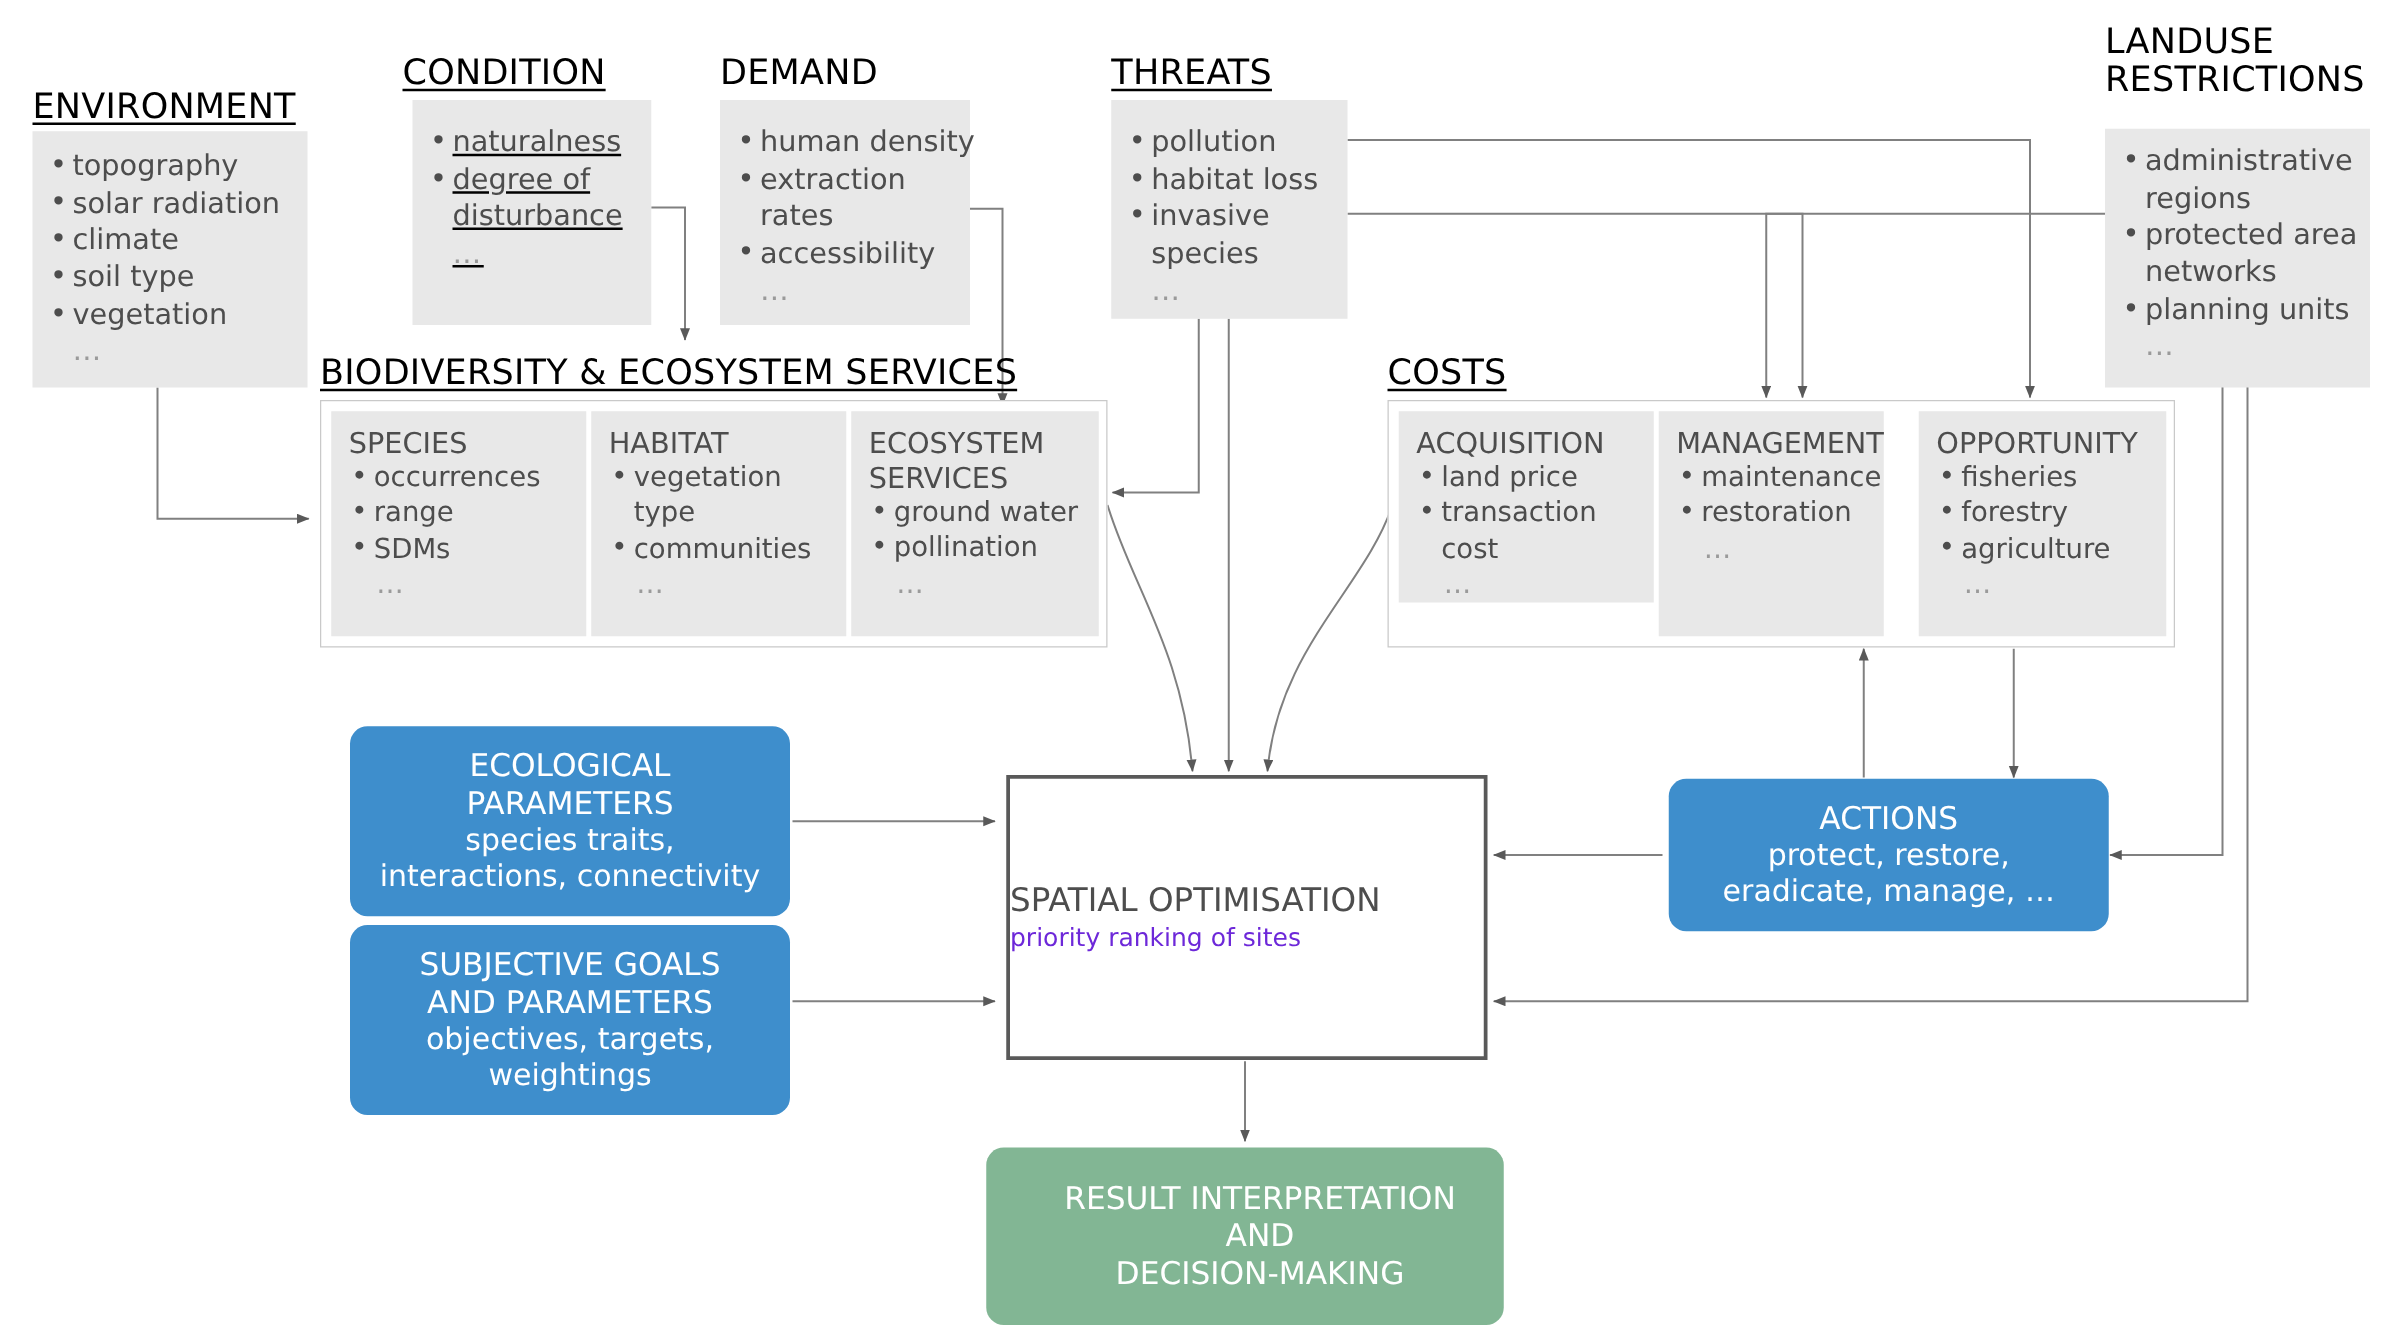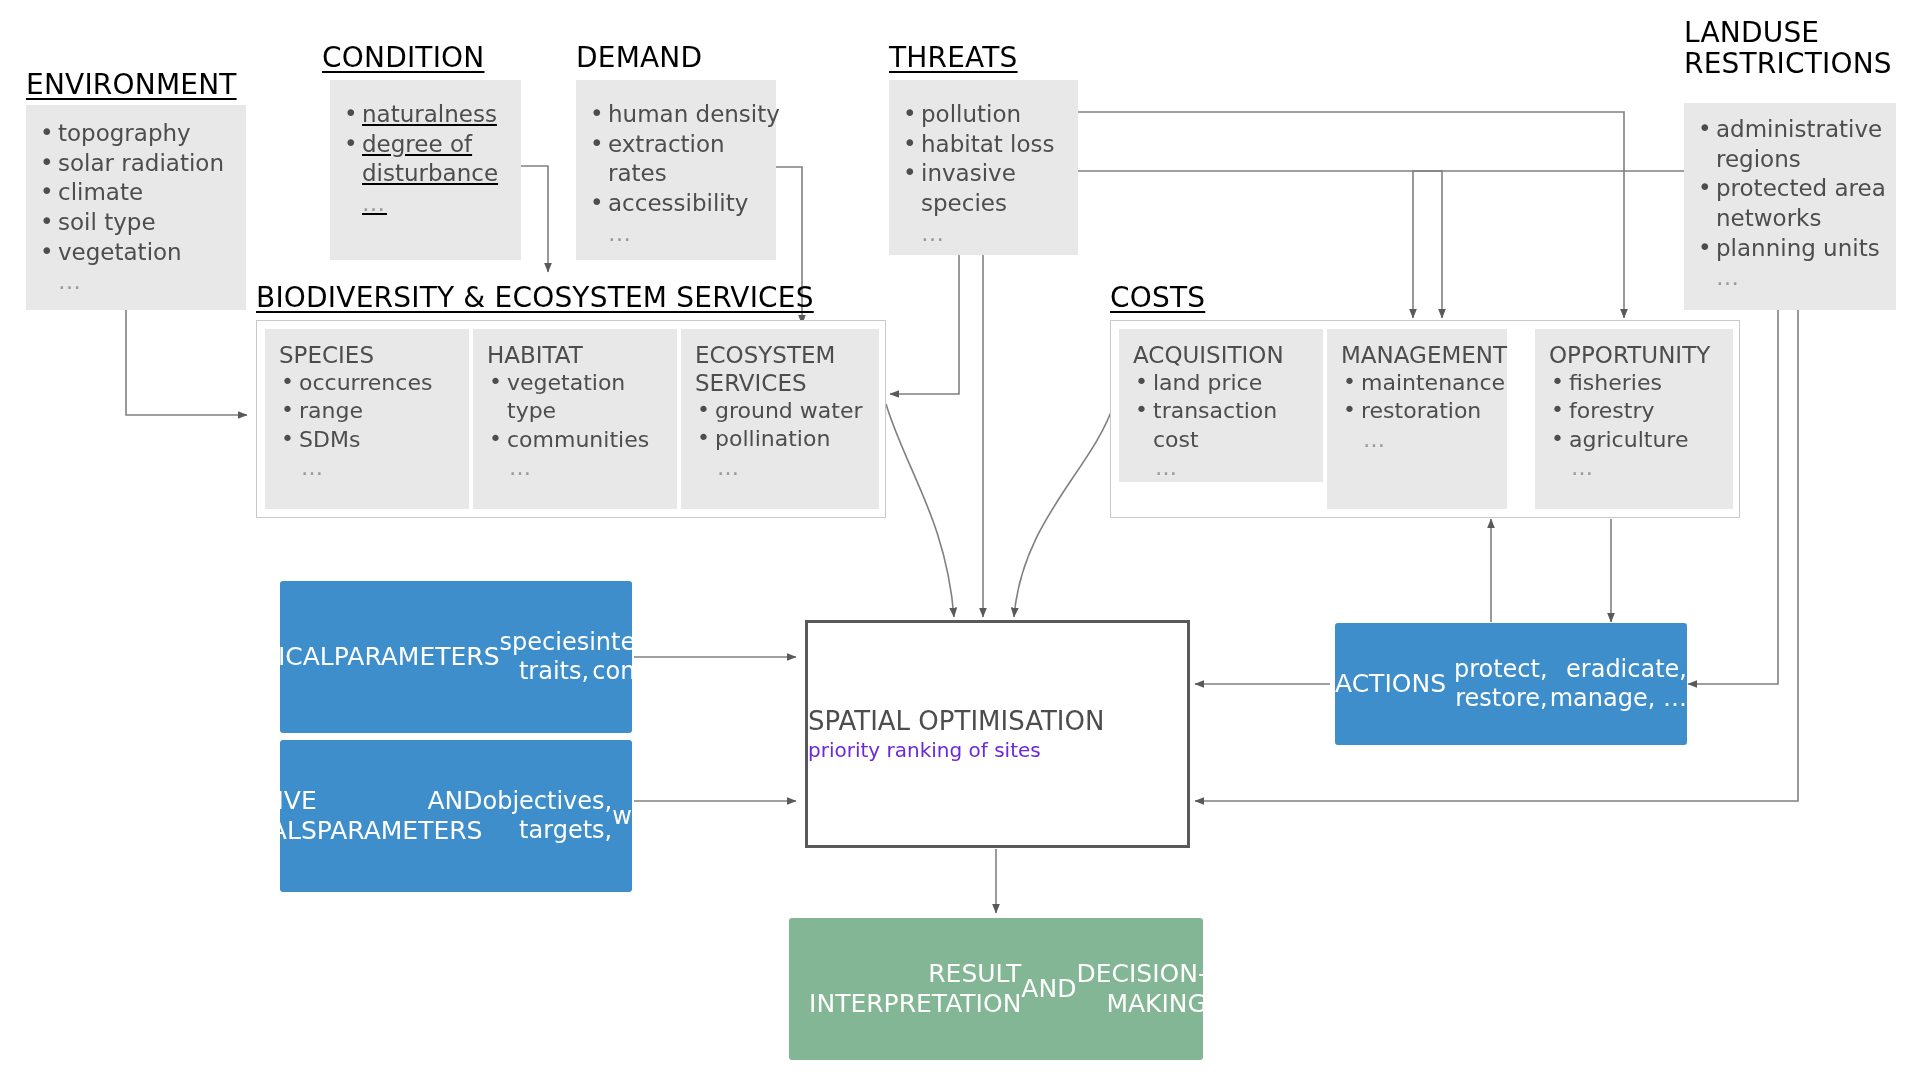--- a/index.html
+++ b/index.html
@@ -27,22 +27,22 @@
   .sub .subhead{font-size:23px;color:#4d4d4d;line-height:1.22;white-space:nowrap;}
   .sub ul{list-style:none;margin:0;padding:0;}
   .sub li{font-size:22px;color:#4d4d4d;line-height:1.29;padding-left:20px;
           position:relative;white-space:nowrap;}
   .sub li::before{content:"\2022";position:absolute;left:2px;top:-1px;color:#4d4d4d;}
   .sub li.dots{color:#9a9a9a;letter-spacing:2px;padding-left:22px;}
   .sub li.dots::before{content:"";}
   .sub li.cont{padding-left:20px;}
   .sub li.cont::before{content:"";}
 
-  .rbox{position:absolute;border-radius:3px;box-sizing:border-box;
-        display:flex;flex-direction:row;align-items:center;justify-content:center;
+  .rbox{position:absolute;border-radius:14px;box-sizing:border-box;
+        display:flex;flex-direction:column;align-items:center;justify-content:center;
         text-align:right;color:#ffffff;}
   .rbox .rtitle{font-size:25px;line-height:1.2;}
   .rbox .rsub{font-size:24px;line-height:1.2;}
 
   #optbox{position:absolute;background:#ffffff;border:3px solid #595959;box-sizing:border-box;
           display:flex;flex-direction:column;align-items:flex-start;justify-content:center;
           text-align:center;}
   #optbox .otitle{font-size:26px;color:#4d4d4d;line-height:1.25;}
   #optbox .osub{font-size:20px;color:#6d28d9;line-height:1.25;}
 </style>

